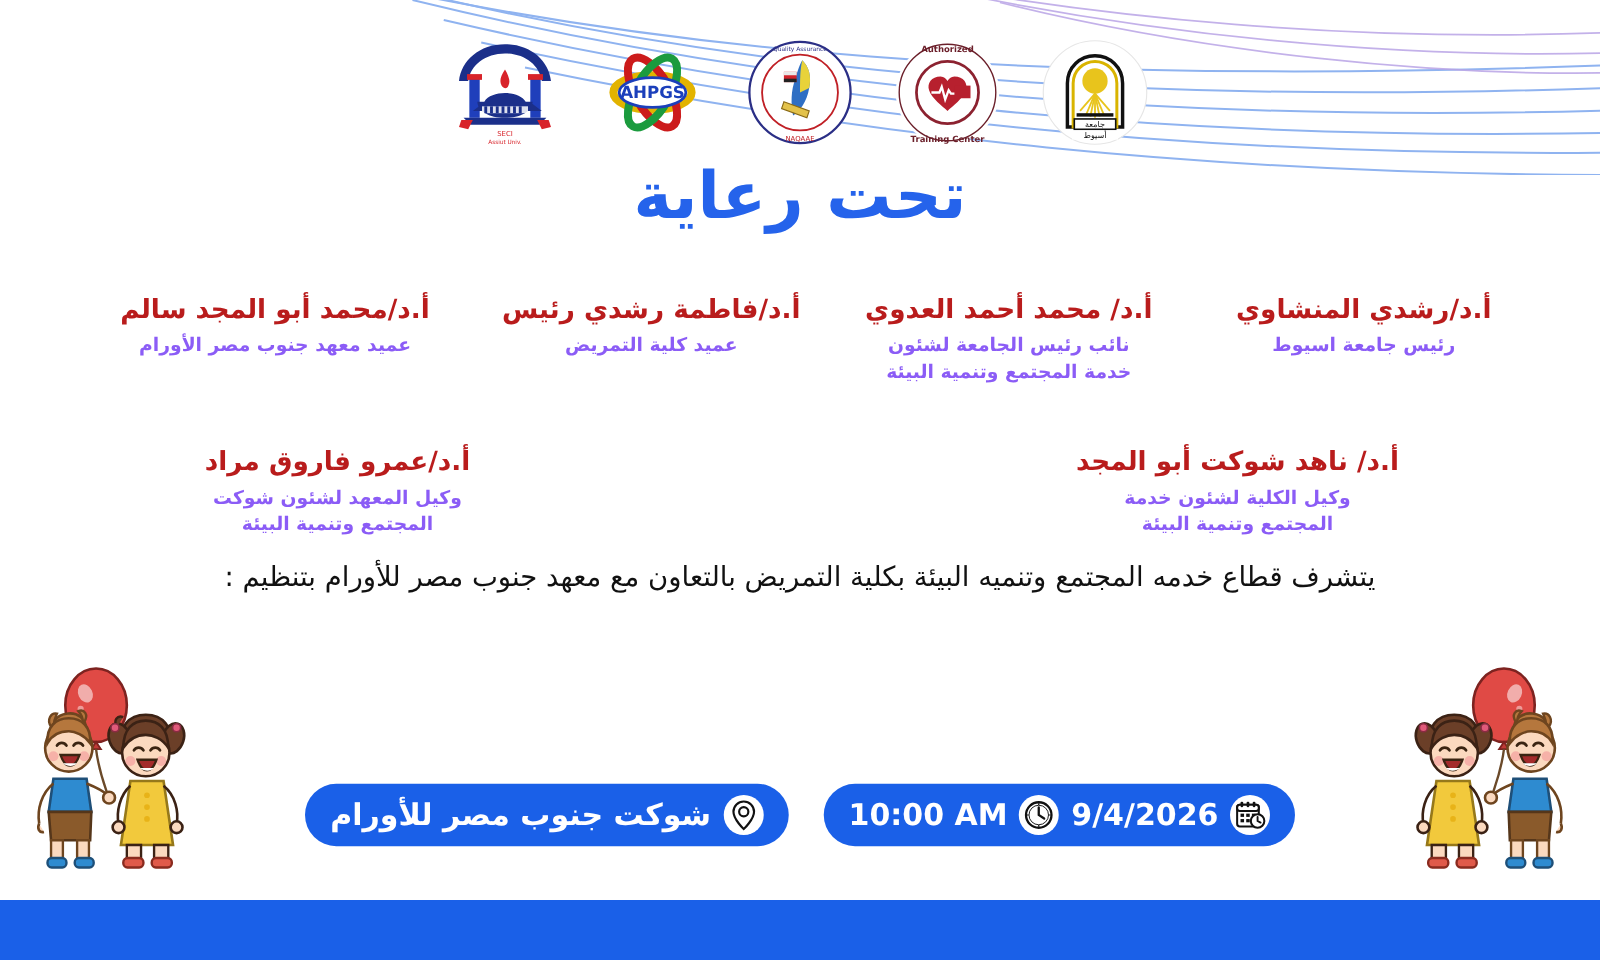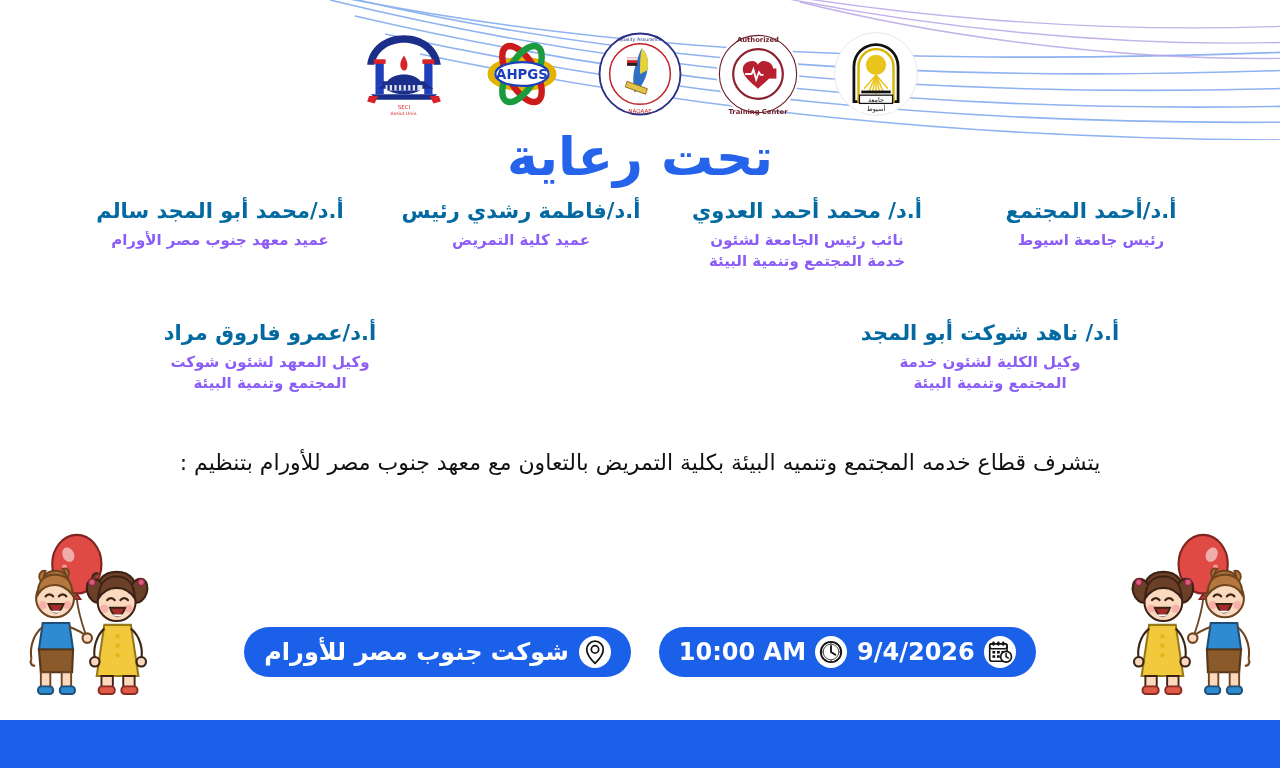--- a/index.html
+++ b/index.html
@@ -96,23 +96,24 @@
   #patron-row-1 { top: 198px; }
   #patron-row-2 { top: 320px; }
 
   .patron {
     text-align: center;
     padding: 0 6px;
   }
   .patron-name {
     font-size: 21px;
     font-weight: bold;
-    color: #0369a1;
+    color: #b91c1c;
     line-height: 1.3;
     white-space: nowrap;
+    margin-top: 36px;
   }
   .patron-title {
     font-size: 15px;
     font-weight: bold;
     color: #8b5cf6;
     line-height: 1.35;
     margin-top: 5px;
   }
 
   
@@ -334,21 +335,21 @@
       </svg>
     </div>
 
   </div>
 
   <div id="patronage-heading">تحت رعاية</div>
 
   <div class="patron-row" id="patron-row-1">
 
     <div class="patron" id="patron-1">
-      <div class="patron-name">أ.د/أحمد المجتمع</div>
+      <div class="patron-name">أ.د/رشدي المنشاوي</div>
       <div class="patron-title">رئيس جامعة  اسيوط</div>
     </div>
 
     <div class="patron" id="patron-2">
       <div class="patron-name">أ.د/ محمد أحمد العدوي</div>
       <div class="patron-title narrow">نائب رئيس الجامعة لشئون خدمة المجتمع وتنمية البيئة</div>
     </div>
 
     <div class="patron" id="patron-3">
       <div class="patron-name">أ.د/فاطمة رشدي رئيس</div>

